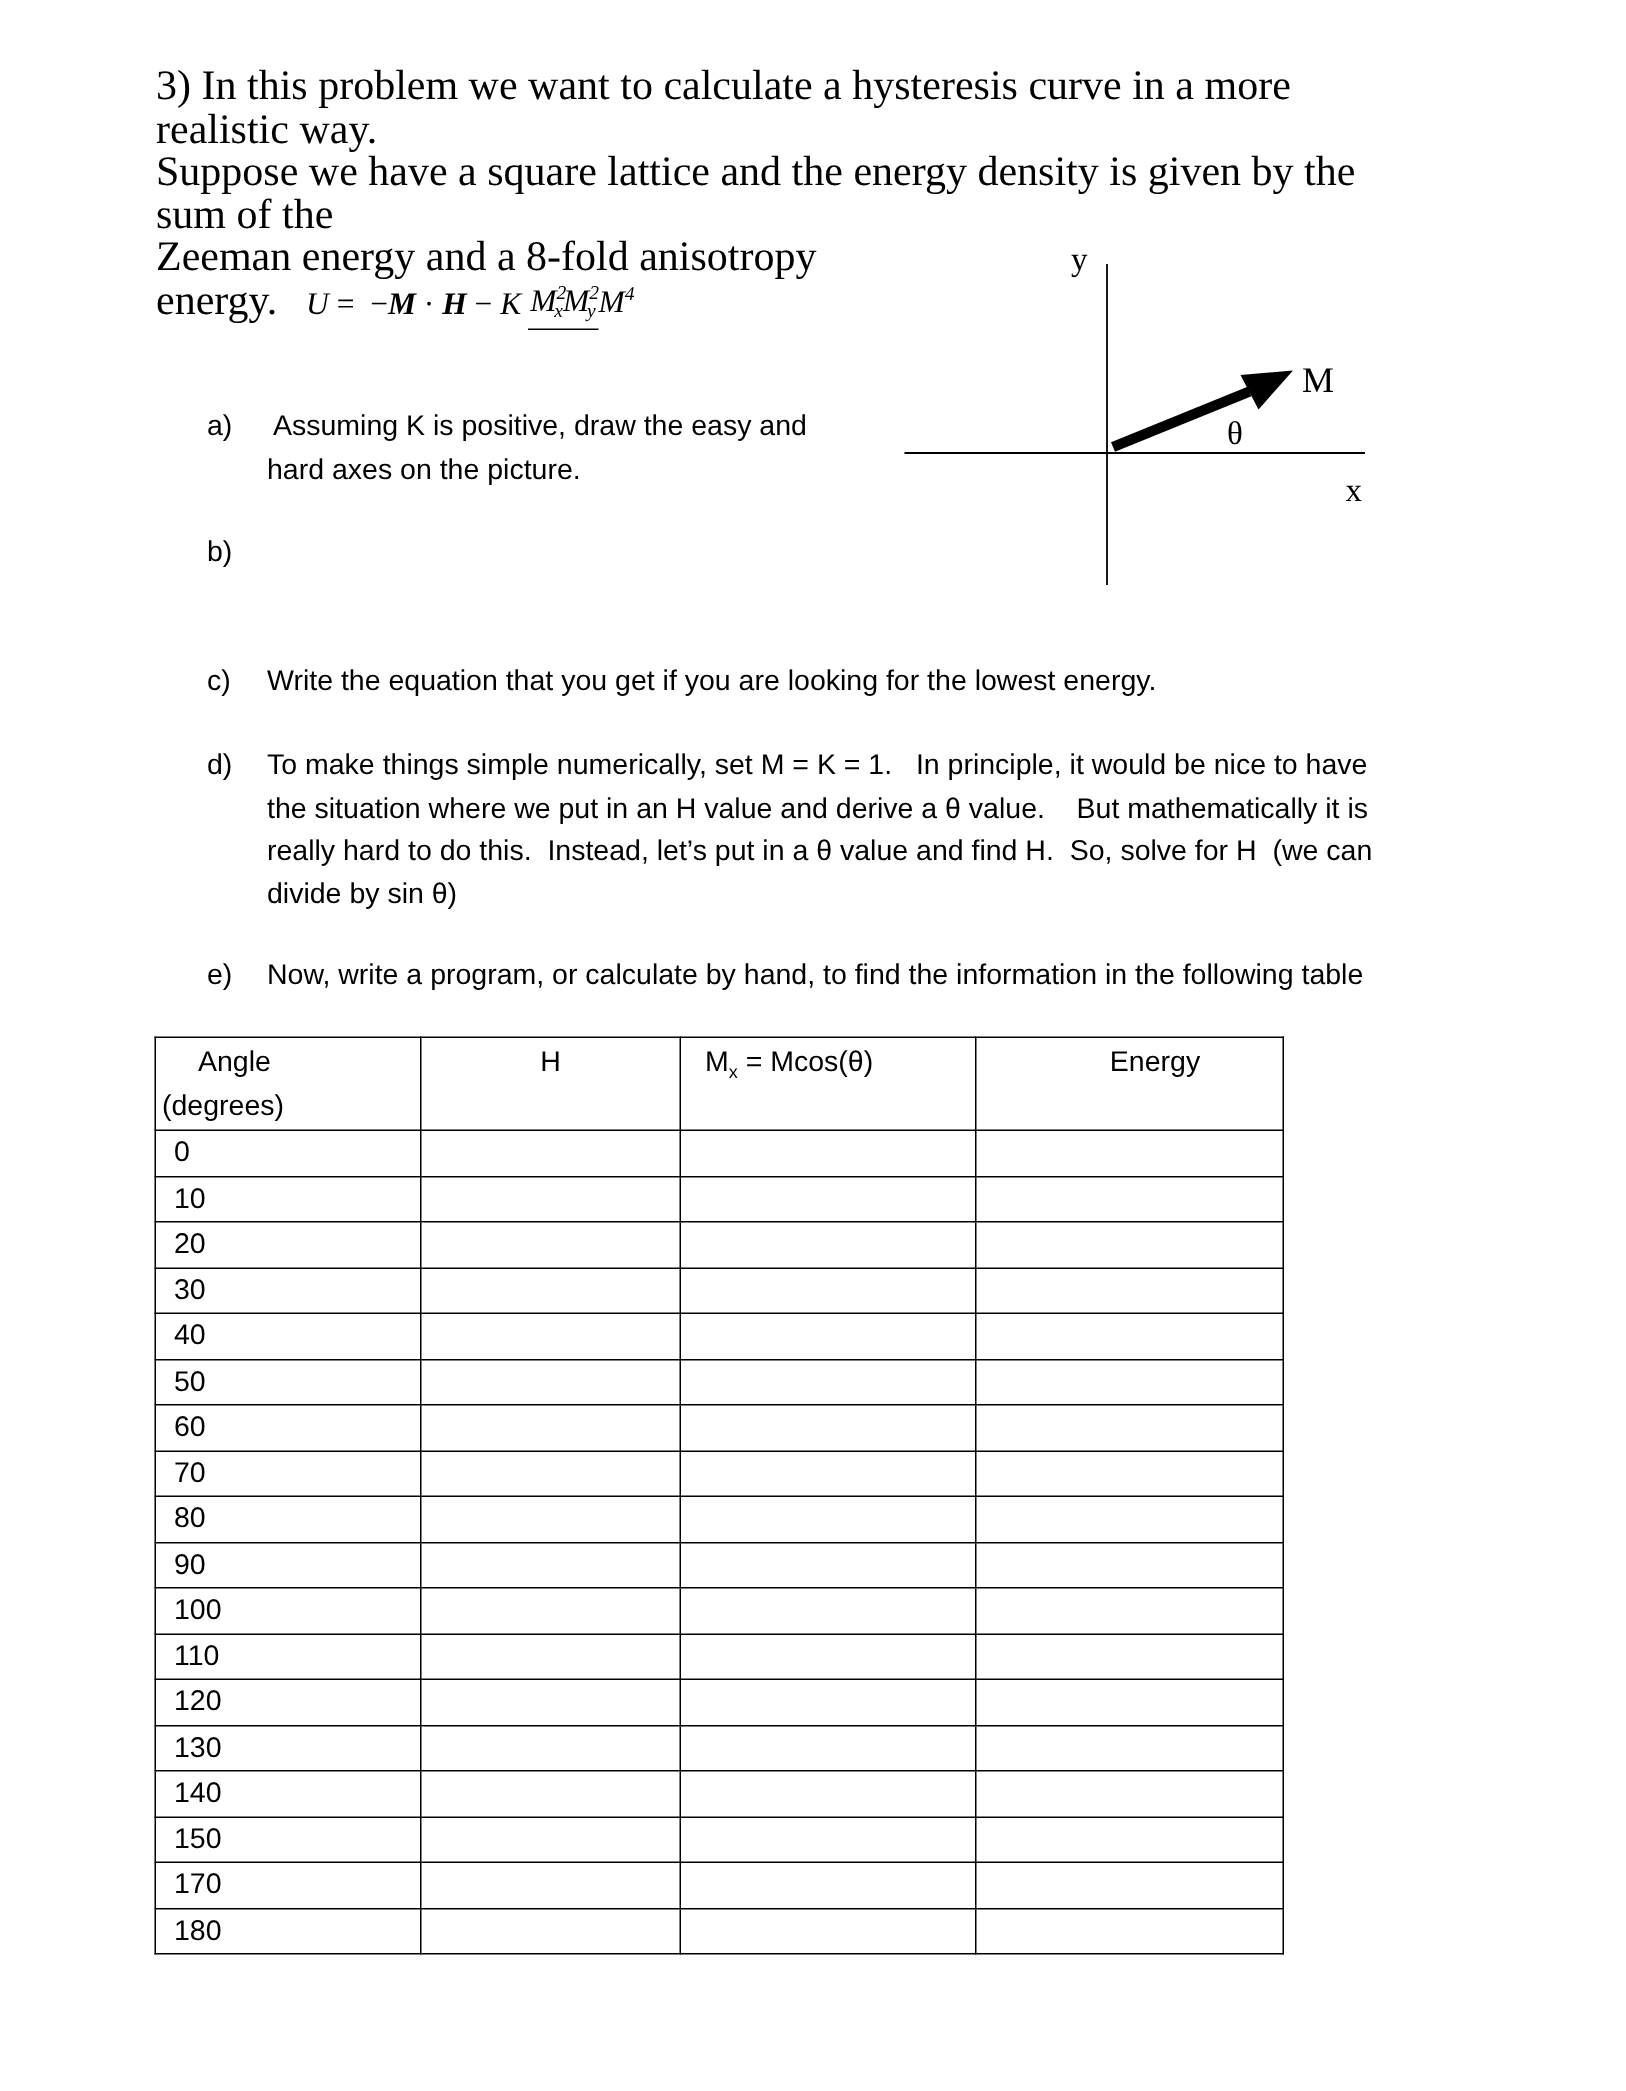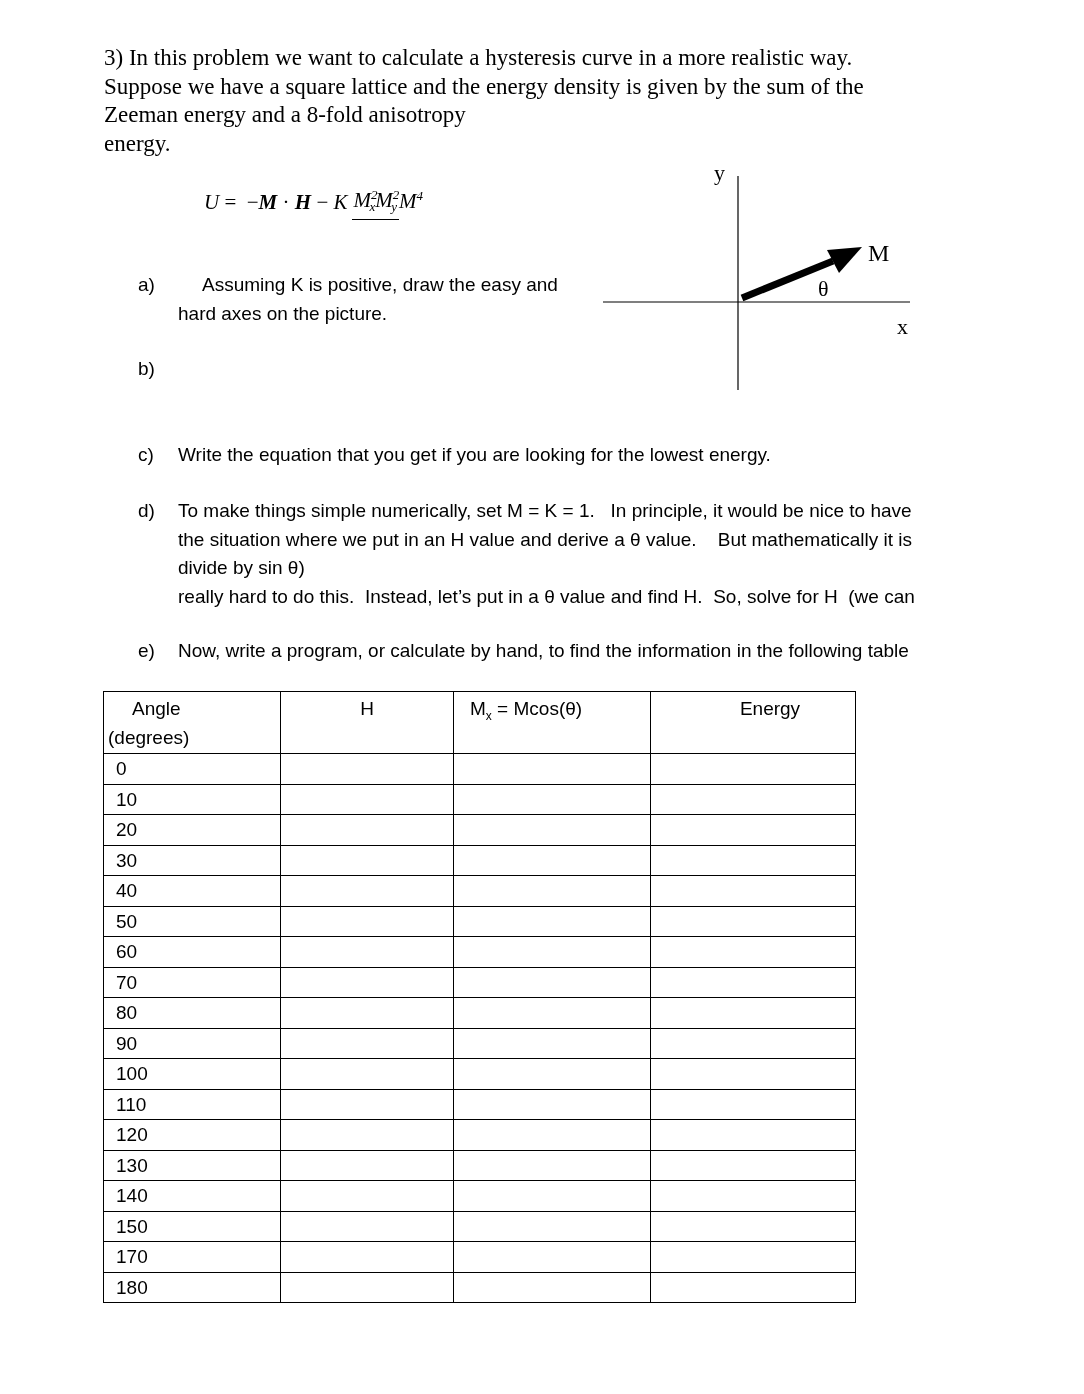--- a/index.html
+++ b/index.html
@@ -1,20 +1,20 @@
 <!DOCTYPE html>
 <html><head>
 <meta charset="utf-8">
 <style>
   html, body { margin: 0; padding: 0; background: #ffffff; }
   body { width: 1084px; height: 1394px; position: relative; overflow: hidden; color: #000; }
   .serif { font-family: "Liberation Serif", "DejaVu Serif", serif; }
   .sans { font-family: "Liberation Sans", "DejaVu Sans", sans-serif; }
   .abs { position: absolute; }
-  .intro { left: 104px; top: 44px; width: 830px; font-size: 23px; line-height: 28.5px; }
+  .intro { left: 104px; top: 44px; width: 830px; font-size: 28px; line-height: 28.5px; }
   .intro p { margin: 0; }
   .eq { left: 204px; top: 184px; font-size: 21px; font-style: italic; display: flex; align-items: center; }
   .eq .bold { font-weight: bold; }
   .eq .frac { display: inline-flex; flex-direction: row; align-items: flex-start; margin-left: 4px; }
   .eq .num { border-bottom: 1.5px solid #000; padding: 0 2px 1px; line-height: 22px; }
   .eq .den { line-height: 24px; }
   .eq sup { font-size: 13px; vertical-align: 8px; }
   .eq sub { font-size: 13px; vertical-align: -4px; }
   .q { font-size: 19px; line-height: 28.5px; }
   .q .lbl { position: absolute; left: 0; top: 0; }
@@ -59,39 +59,39 @@
   <line x1="142" y1="138" x2="233" y2="101" stroke="#000" stroke-width="7"></line>
   <polygon points="262,87 227,90 239,113" fill="#000"></polygon>
   <text x="114" y="20" font-size="22" font-family="Liberation Sans, sans-serif">y</text>
   <text x="297" y="174" font-size="22">x</text>
   <text x="268" y="101" font-size="24">M</text>
   <text x="218" y="136" font-size="22">θ</text>
 </svg>
 
 <div class="abs q qa sans">
   <span class="lbl">a)</span>
-  <div class="txt" style="margin-left:64px">Assuming K is positive, draw the easy and</div>
+  <div class="txt" style="margin-left:44px">Assuming K is positive, draw the easy and</div>
   <div class="txt">hard axes on the picture.</div>
 </div>
 
 <div class="abs q qb sans">
   <span class="lbl">b)</span>
 </div>
 
 <div class="abs q qc sans">
   <span class="lbl">c)</span>
   <div class="txt">Write the equation that you get if you are looking for the lowest energy.</div>
 </div>
 
 <div class="abs q qd sans">
   <span class="lbl">d)</span>
   <div class="txt" style="white-space:pre">To make things simple numerically, set M = K = 1.   In principle, it would be nice to have</div>
   <div class="txt" style="white-space:pre">the situation where we put in an H value and derive a θ value.    But mathematically it is</div>
+  <div class="txt" style="white-space:pre">really hard to do this.  Instead, let’s put in a θ value and find H.  So, solve for H  (we can</div>
   <div class="txt">divide by sin θ)</div>
-  <div class="txt" style="white-space:pre">really hard to do this.  Instead, let’s put in a θ value and find H.  So, solve for H  (we can</div>
 </div>
 
 <div class="abs q qe sans">
   <span class="lbl">e)</span>
   <div class="txt">Now, write a program, or calculate by hand, to find the information in the following table</div>
 </div>
 
 <table class="grid">
   <thead>
     <tr>

